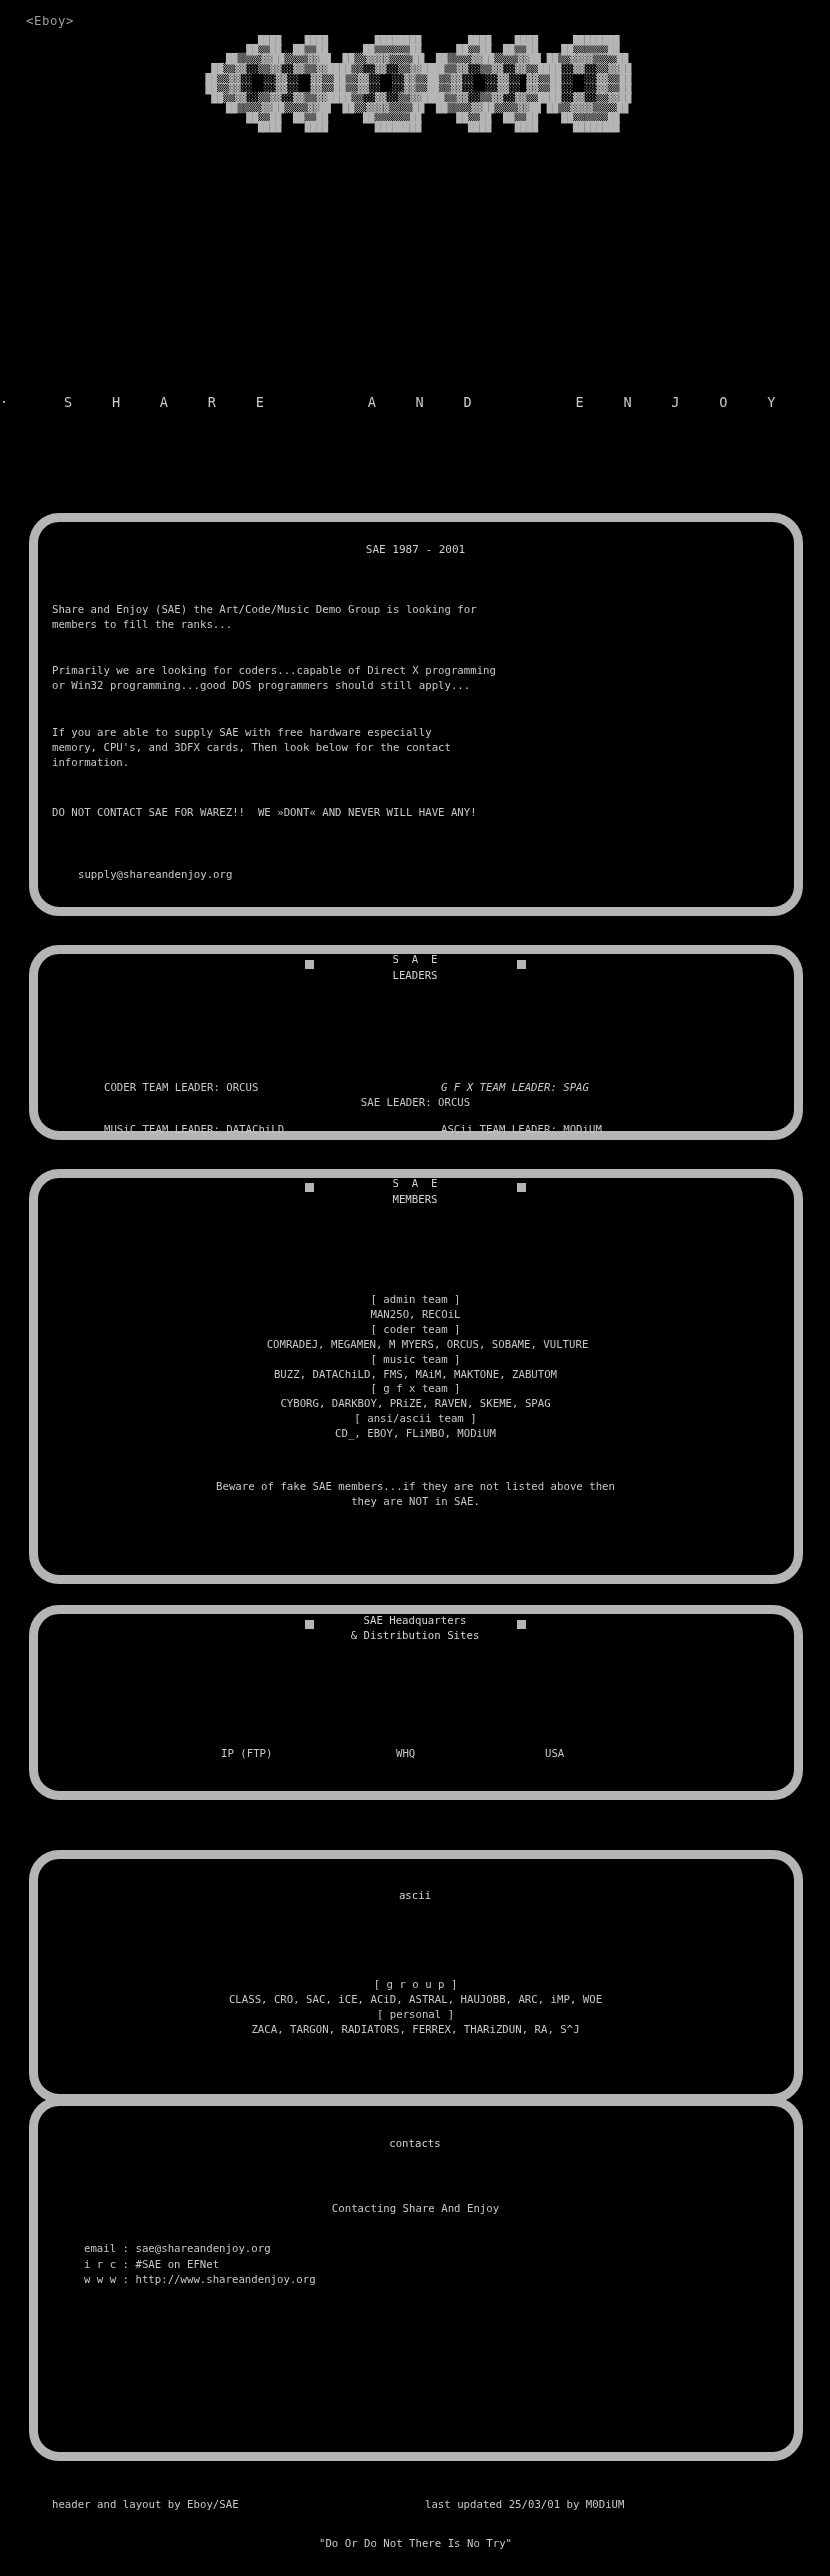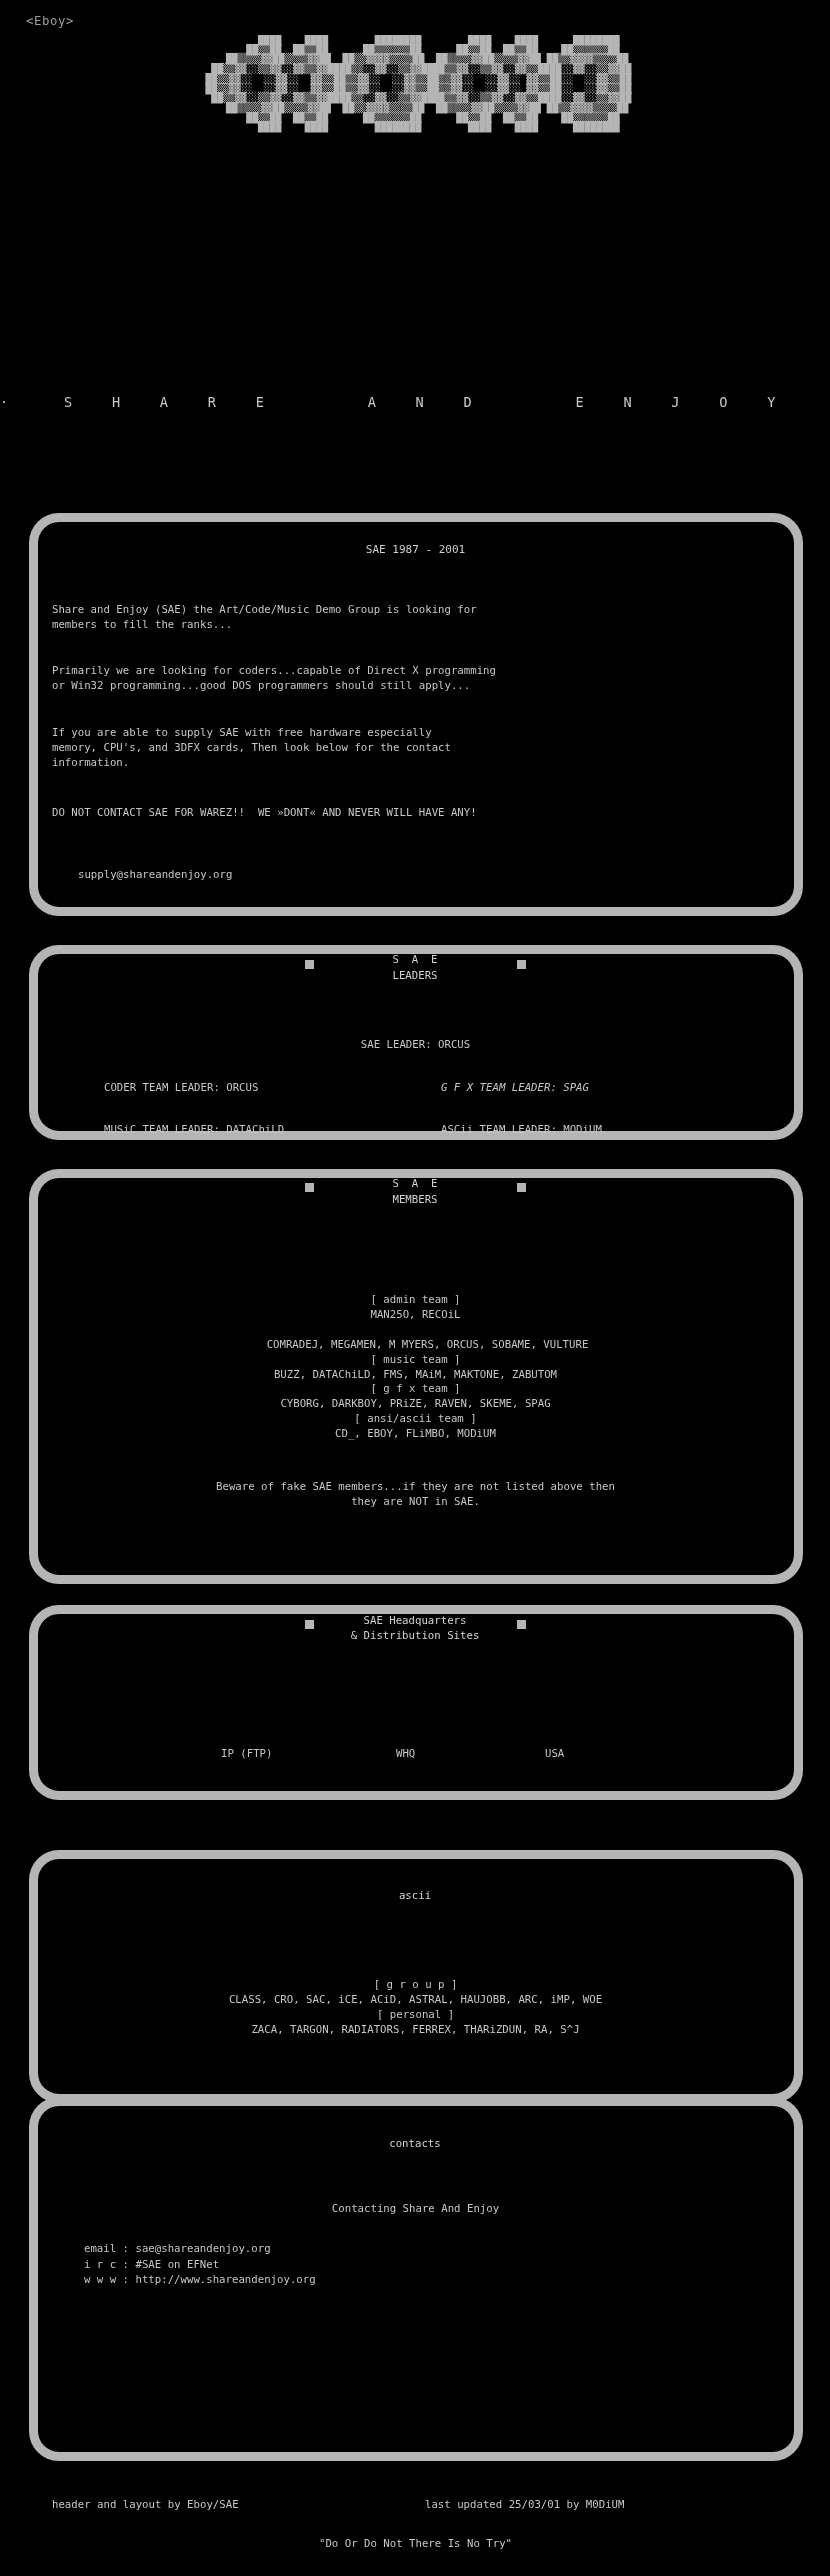--- a/index.html
+++ b/index.html
@@ -182,37 +182,38 @@
 
   <div class="panel-border" style="left:28.6px; top:945px; width:774px; height:195px;"></div>
   <div class="panel-inner" style="left:47px; top:963px; width:737px; height:158px;"></div>
   <div class="notch" style="left:295px; top:945px; width:240px; height:9px;"></div>
   <div class="notch-dot" style="left:305px; top:960px;"></div>
   <div class="notch-dot" style="left:517px; top:960px;"></div>
 
   <div class="tab" style="left:295px; top:953px; width:240px;">S  A  E</div>
   <div class="tab" style="left:295px; top:969px; width:240px;">LEADERS</div>
 
-  <div class="center-text" style="left:0px; top:1037px;text-align:center;">SAE LEADER: ORCUS</div>
+  <div class="center-text" style="left:0px; top:1095px;text-align:center;">SAE LEADER: ORCUS</div>
   <div class="body-text" style="left:104px; top:1080px;">CODER TEAM LEADER: ORCUS</div>
   <div class="body-text" style="left:441px; top:1080px;font-style:italic;">G F X TEAM LEADER: SPAG</div>
   <div class="body-text" style="left:104px; top:1122px;">MUSiC TEAM LEADER: DATAChiLD</div>
   <div class="body-text" style="left:441px; top:1122px;">ASCii TEAM LEADER: MODiUM</div>
 
   <div class="panel-border" style="left:28.6px; top:1169px; width:774px; height:415px;"></div>
   <div class="panel-inner" style="left:47px; top:1187px; width:737px; height:379px;"></div>
   <div class="notch" style="left:295px; top:1169px; width:240px; height:9px;"></div>
   <div class="notch-dot" style="left:305px; top:1183px;"></div>
   <div class="notch-dot" style="left:517px; top:1183px;"></div>
 
   <div class="tab" style="left:295px; top:1177px; width:240px;">S  A  E</div>
   <div class="tab" style="left:295px; top:1193px; width:240px;">MEMBERS</div>
 
   <div class="center-text" style="left:0px; top:1292px;">[ admin team ]</div>
   <div class="center-text" style="left:0px; top:1307px;">MAN25O, RECOiL</div>
+  <div class="center-text" style="left:0px; top:1322px;">[ coder team ]</div>
   <div class="center-text" style="left:0px; top:1337px;padding-left:12px;">COMRADEJ, MEGAMEN, M MYERS, ORCUS, SOBAME, VULTURE</div>
   <div class="center-text" style="left:0px; top:1352px;">[ music team ]</div>
   <div class="center-text" style="left:0px; top:1367px;">BUZZ, DATAChiLD, FMS, MAiM, MAKTONE, ZABUTOM</div>
   <div class="center-text" style="left:0px; top:1381px;">[ g f x team ]</div>
   <div class="center-text" style="left:0px; top:1396px;">CYBORG, DARKBOY, PRiZE, RAVEN, SKEME, SPAG</div>
   <div class="center-text" style="left:0px; top:1411px;">[ ansi/ascii team ]</div>
   <div class="center-text" style="left:0px; top:1426px;">CD_, EBOY, FLiMBO, MODiUM</div>
 
   <div class="center-text" style="left:0px; top:1479px;">Beware of fake SAE members...if they are not listed above then
 they are NOT in SAE.</div>

